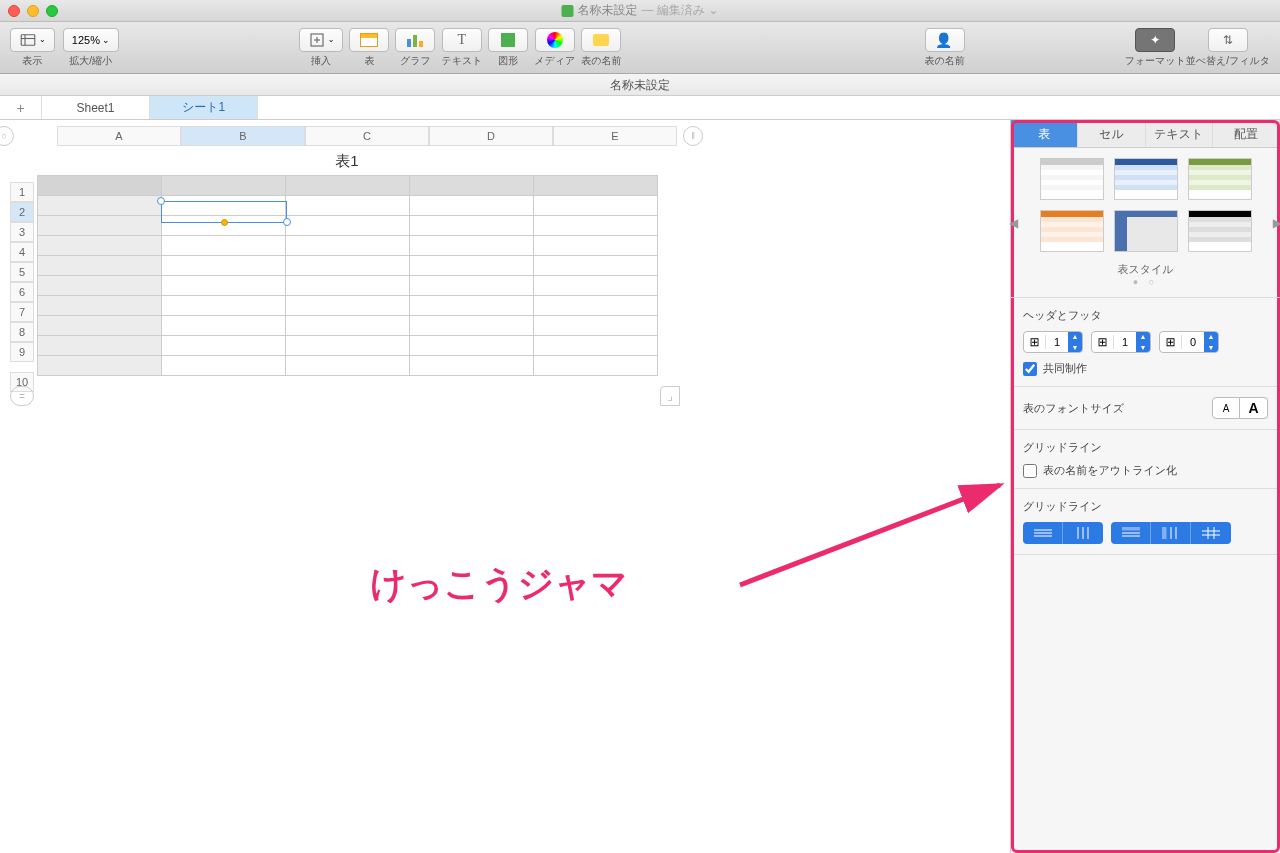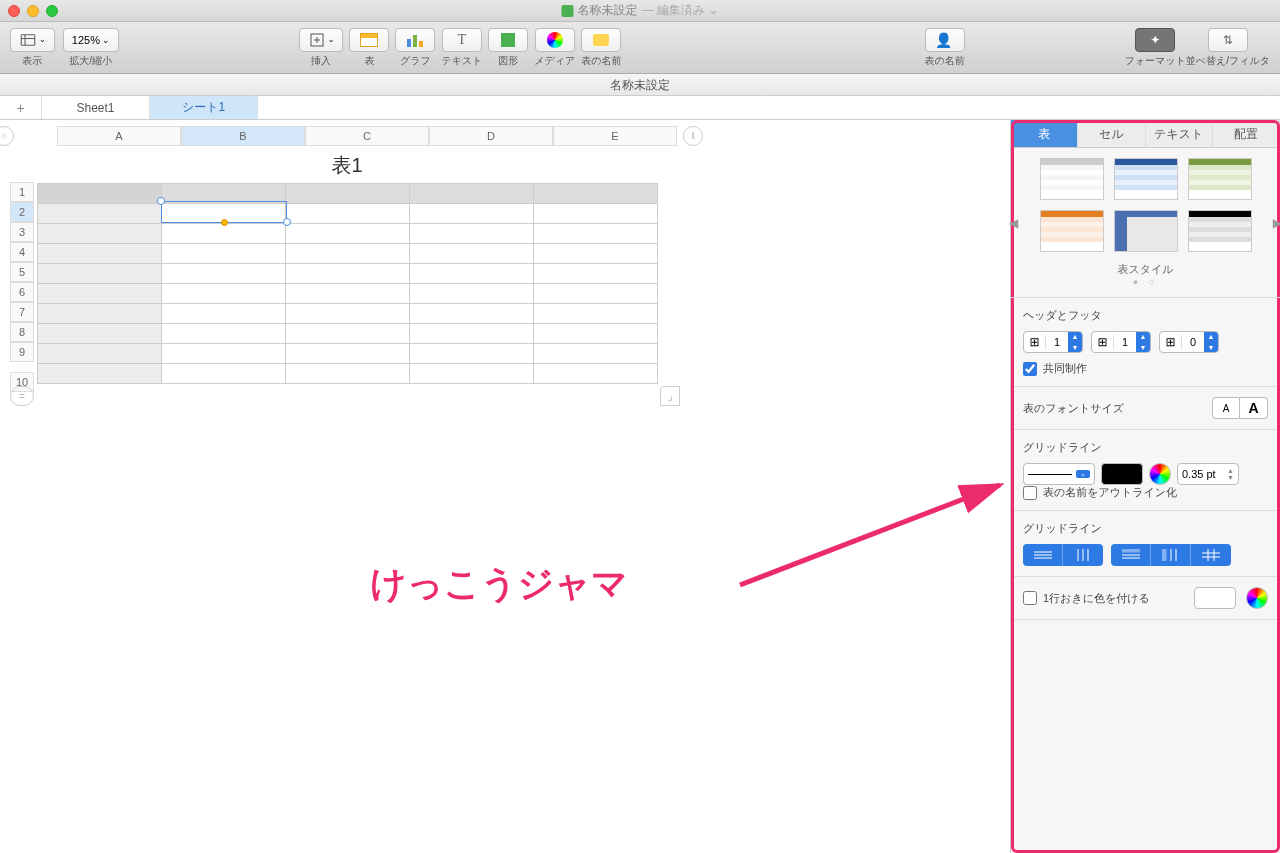--- a/index.html
+++ b/index.html
@@ -45,21 +45,21 @@
 .col-headers { height: 20px; display: flex; margin-left: 35px; }
 .col-circle { width: 20px; height: 20px; border: 1px solid #ccc; border-radius: 50%; margin-left: -20px; margin-right: 8px; display: flex; align-items: center; justify-content: center; font-size: 9px; color: #bbb; }
 .col-header { flex: 0 0 124px; border: 1px solid #ddd; background: #f9f9f9; text-align: center; font-size: 11px; color: #666; line-height: 18px; }
 .col-header.selected { background: #d4e7f9; }
 .col-tail-circle { width: 20px; height: 20px; border: 1px solid #ccc; border-radius: 50%; margin-left: 6px; display: flex; align-items: center; justify-content: center; font-size: 9px; color: #bbb; }
 
 
 .sheet-area { position: relative; margin-top: 2px; }
 .row-num { position: absolute; left: 10px; width: 24px; height: 20px; border: 1px solid #ddd; background: #f9f9f9; text-align: center; font-size: 11px; color: #666; line-height: 18px; }
 .sheet-table { margin-left: 37px; }
-.table-title { text-align: center; font-size: 20px; color: #333; margin: 6px 0 4px; }
+.table-title { text-align: center; font-size: 15px; color: #333; margin: 6px 0 4px; }
 .tbl { border-collapse: collapse; }
 .tbl td { width: 124px; height: 20px; border: 0.5px solid #ccc; background: #fff; }
 .tbl tr:first-child td { background: #dcdcdc; }
 .tbl tr:first-child td:first-child { background: #d4d4d4; }
 .tbl td:first-child { background: #ececec; }
 .cell-selected { position: absolute; border: 1.5px solid #4a90e2; pointer-events: none; }
 .cell-handle { position: absolute; width: 8px; height: 8px; background: #fff; border: 1.5px solid #4a90e2; border-radius: 50%; }
 .cell-dot { position: absolute; width: 7px; height: 7px; background: #ffb400; border: 1px solid #d89000; border-radius: 50%; }
 .row-tail { position: absolute; left: 10px; width: 24px; height: 20px; border: 1px solid #ccc; border-radius: 10px; display: flex; align-items: center; justify-content: center; color: #bbb; font-size: 10px; }
 .table-tail { position: absolute; width: 20px; height: 20px; border: 1px solid #ccc; border-radius: 4px 0 0 0; display: flex; align-items: center; justify-content: center; color: #bbb; font-size: 12px; }
@@ -464,35 +464,20 @@
     <div class="side-section" style="display:flex;align-items:center">
       <span class="side-label" style="margin-bottom:0">表のフォントサイズ</span>
       <div class="font-size-btns">
         <div class="font-size-btn">A</div>
         <div class="font-size-btn">A</div>
       </div>
     </div>
 
     <div class="side-section">
       <div class="side-label">グリッドライン</div>
-      <div class="outline-row">
-        <div class="line-select">
-            <div class="line"></div>
-            <div class="arr">⌄</div>
-          </div>
-        <div class="color-swatch"></div>
-        <div class="color-wheel"></div>
-        <div class="pt-input">
-            <span>0.35 pt</span>
-            <div class="arrs">
-              <span>▲</span>
-              <span>▼</span>
-            </div>
-          </div>
-      </div>
       <div class="check-row" style="">
         <input type="checkbox" style="">
         <span>表の名前をアウトライン化</span>
       </div>
     </div>
 
     <div class="side-section">
       <div class="side-label">グリッドライン</div>
       <div class="grid-btns">
         <div class="grid-btn-group">
@@ -531,28 +516,20 @@
                 <line x1="0" y1="4" x2="18" y2="4" stroke-width="1"></line>
                 <line x1="0" y1="8" x2="18" y2="8" stroke-width="1"></line>
                 <line x1="6" y1="0" x2="6" y2="12" stroke-width="1"></line>
                 <line x1="12" y1="0" x2="12" y2="12" stroke-width="1"></line>
               </svg>
             </div>
         </div>
       </div>
     </div>
 
-    <div class="side-section">
-      <div class="check-row">
-        <input type="checkbox" style="">
-        <span>1行おきに色を付ける</span>
-        <div class="alt-color-swatch"></div>
-        <div class="color-wheel" style="margin-left:4px"></div>
-      </div>
-    </div>
 
   </div>
 </div>
 
 <div class="annotation" style="top:560px;left:370px">
   <span class="annot-text">けっこうジャマ</span>
 </div>
 <svg class="annotation" style="top:465px;left:730px" width="290" height="130">
   <defs>
       <marker id="ah" markerWidth="10" markerHeight="10" refX="8" refY="3" orient="auto">

